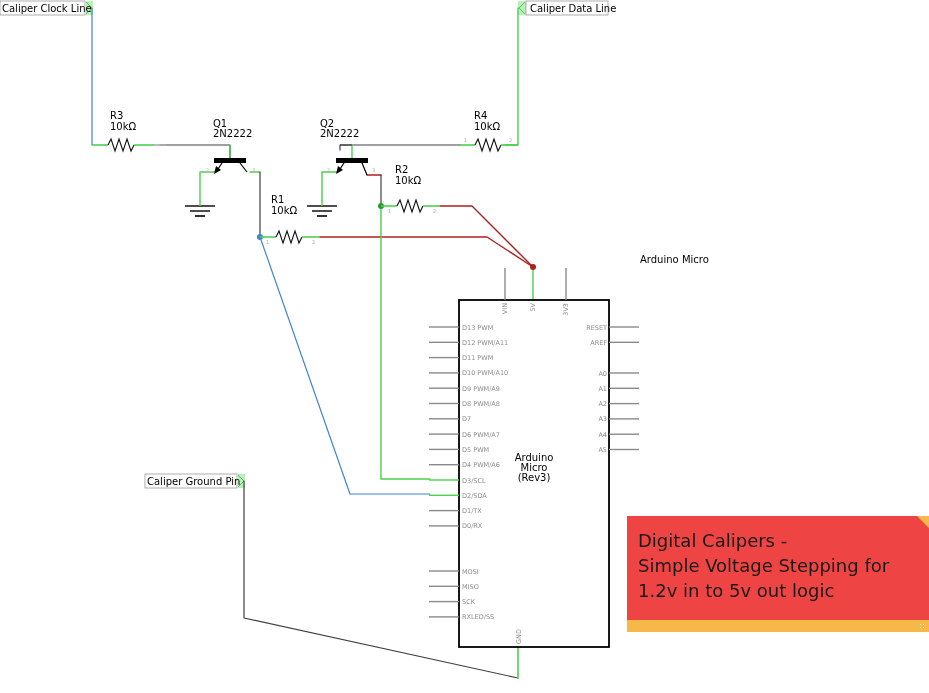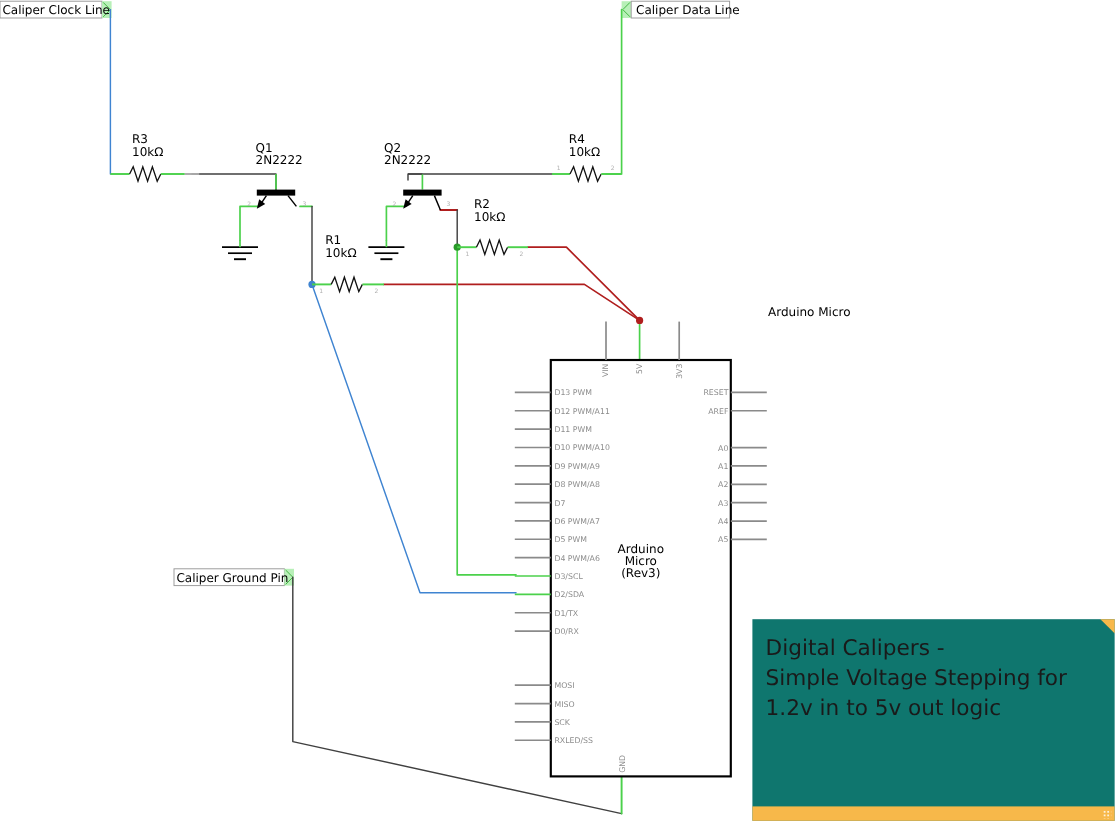--- a/index.html
+++ b/index.html
@@ -3,22 +3,22 @@
 <meta charset="utf-8">
 <style>
   html, body { margin: 0; padding: 0; background: #ffffff; }
   body { width: 929px; height: 693px; position: relative; overflow: hidden; font-family: "DejaVu Sans", sans-serif; }
   svg#schematic { position: absolute; left: 0; top: 0; }
   .lbl { font-family: "DejaVu Sans", sans-serif; font-size: 10px; fill: #000; }
   .pinlbl { font-family: "DejaVu Sans", sans-serif; font-size: 6.5px; fill: #8c8c8c; }
   .pinnum { font-family: "DejaVu Sans", sans-serif; font-size: 5px; fill: #b0b0b0; }
   .netlabel-text { font-family: "DejaVu Sans", sans-serif; font-size: 10px; fill: #000; }
   .note {
-    position: absolute; left: 627px; top: 516px; width: 302px; height: 168px;
-    background: #0f766e; box-sizing: border-box;
+    position: absolute; left: 627px; top: 516px; width: 302px; height: 116px;
+    background: #ef4444; box-sizing: border-box;
   }
   .note-fold {
     position: absolute; right: 0; top: 0; width: 0; height: 0;
     border-left: 12px solid transparent; border-top: 12px solid #f7b84a;
   }
   .note-bar { position: absolute; left: 0; bottom: 0; width: 100%; height: 12px; background: #f7b84a; }
   .note-grip { position: absolute; right: 3px; bottom: 2px; width: 7px; height: 7px;
     background-image: radial-gradient(#ffffff 0.8px, transparent 1px); background-size: 3px 3px; opacity: 0.8; }
   .note-text {
     position: absolute; left: 11px; top: 12px; right: 14px;

